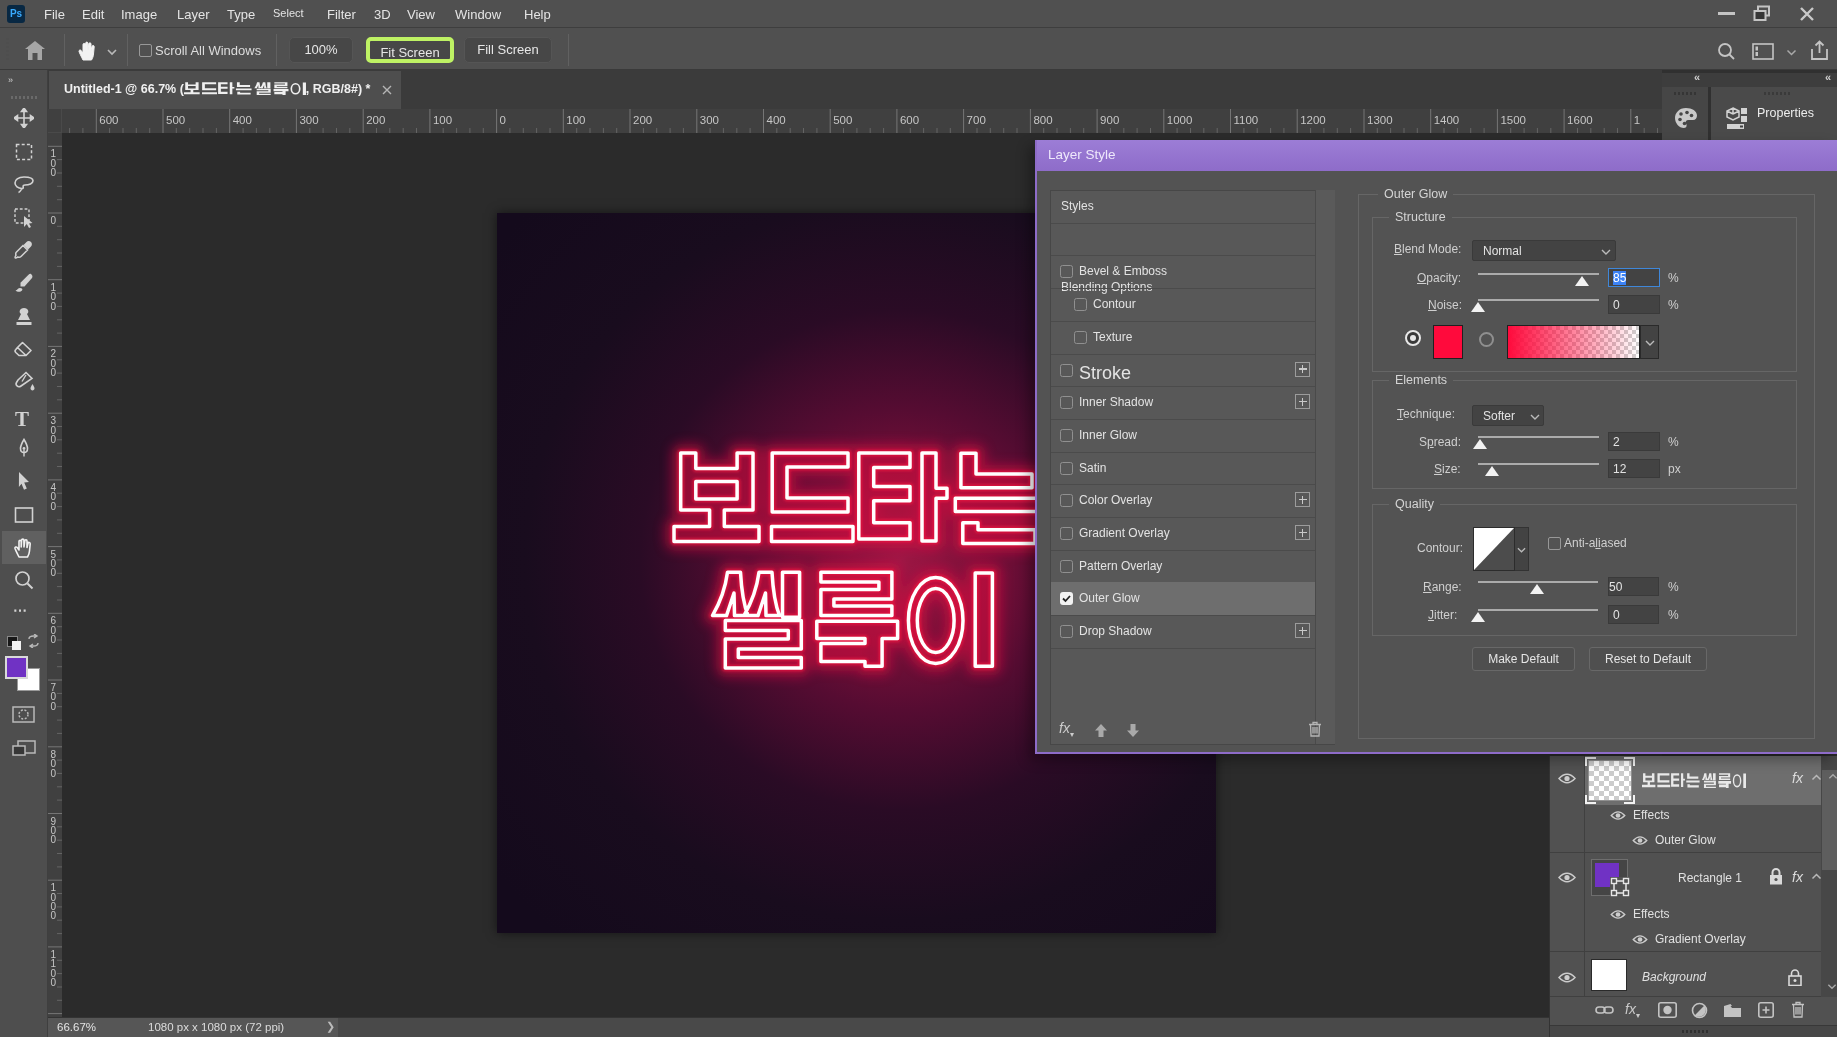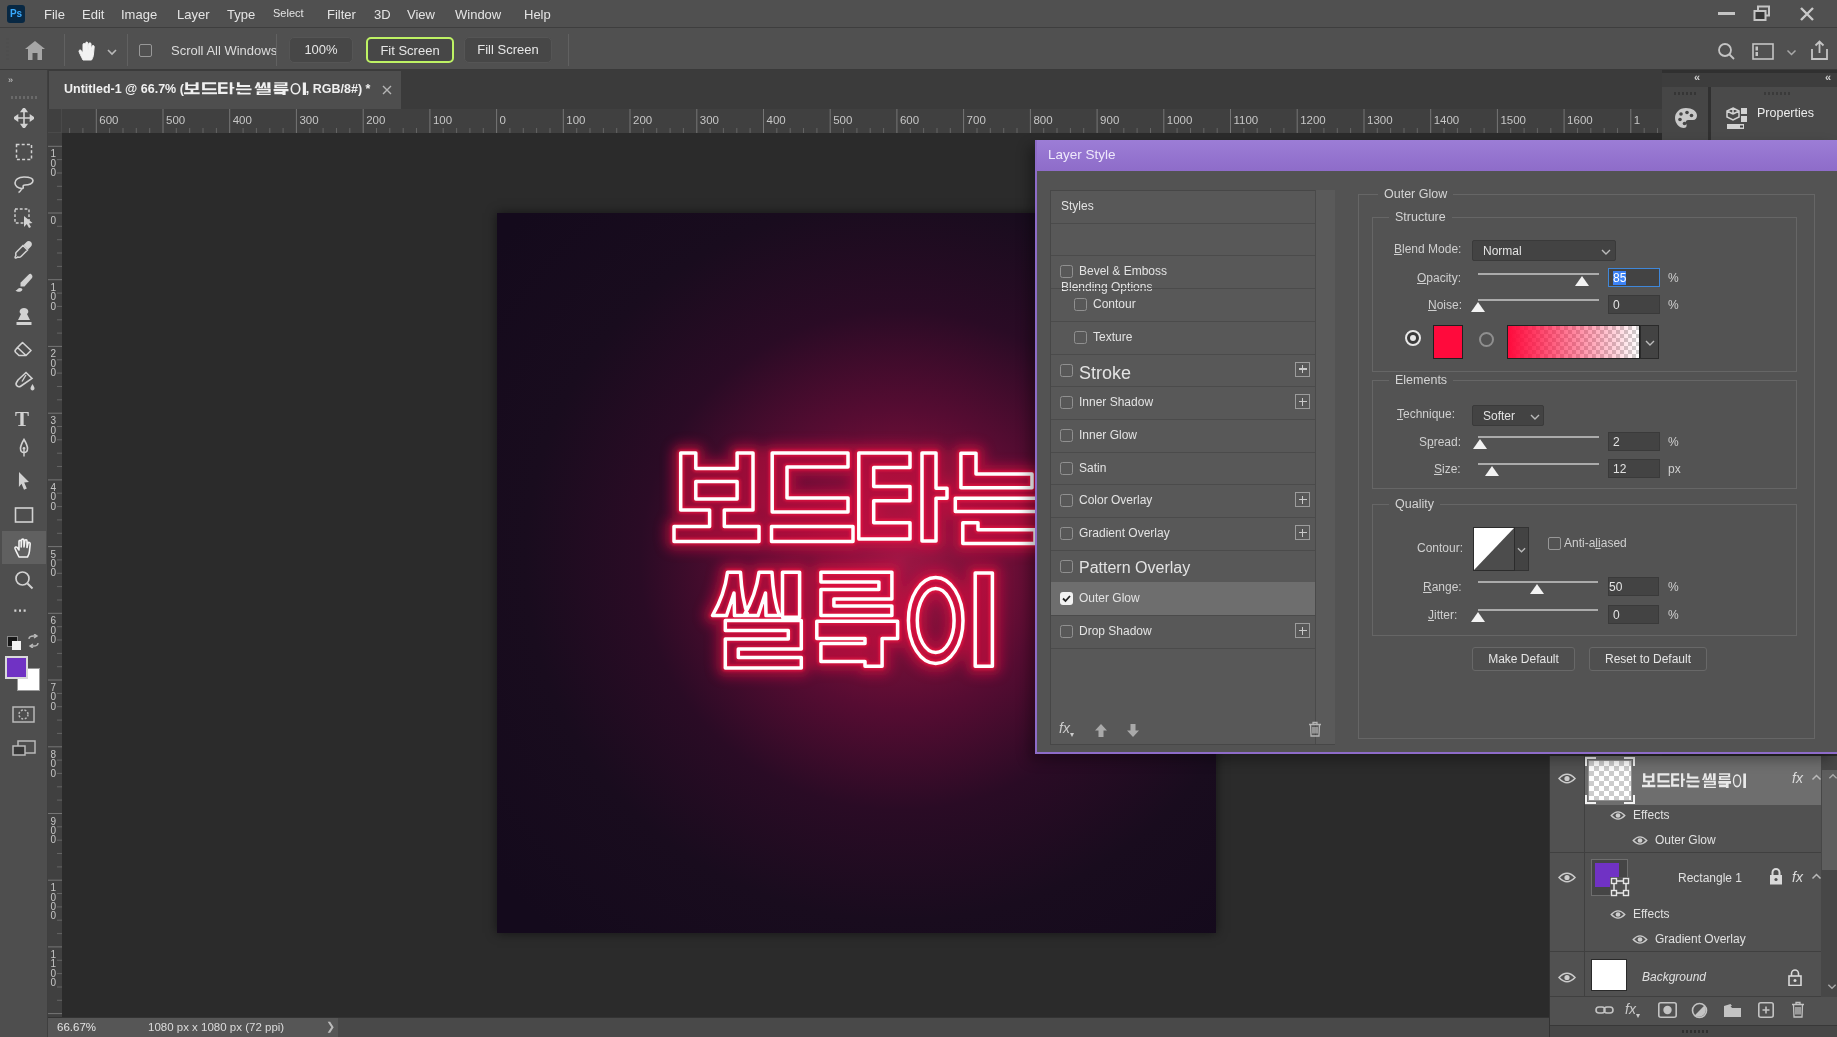--- a/index.html
+++ b/index.html
@@ -41,24 +41,24 @@
   <div class="abs" style="left:64px;top:6px;width:1px;height:32px;background:#616161;"></div>
 
   <svg class="abs" style="left:77px;top:12px;" width="22" height="22" viewBox="0 0 22 22">
     <path d="M6 20 C4 16 2.5 13 2 11.5 C1.6 10.2 3.3 9.4 4.2 10.5 L6 13 L6 4.5 C6 3 8.2 3 8.2 4.5 L8.2 10 L8.6 3.2 C8.7 1.7 10.9 1.7 10.9 3.2 L11 10 L11.8 3.8 C12 2.4 14 2.5 14 4 L14 10.5 L15 6.3 C15.4 4.9 17.3 5.3 17.2 6.7 L16.5 14 C16.3 16.5 15.5 18.5 14.5 20 Z" fill="#f2f2f2" stroke="#f2f2f2" stroke-width="1" stroke-linejoin="round"></path>
   </svg>
   <svg class="abs" style="left:106px;top:20px;" width="12" height="8" viewBox="0 0 12 8">
       <path d="M2 2 L6 6 L10 2" fill="none" stroke="#b9b9b9" stroke-width="1.6"></path>
     </svg>
   <div class="abs" style="left:127px;top:6px;width:1px;height:32px;background:#616161;"></div>
   <div class="abs" style="left:139px;top:16px;width:11px;height:11px;border:1px solid #989898;border-radius:2px;"></div>
-  <div class="txt" style="top:15px;left:171px;font-size:13px;color:#dcdcdc;">Scroll All Windows</div>
+  <div class="txt" style="top:15px;left:155px;font-size:13px;color:#dcdcdc;">Scroll All Windows</div>
   <div class="abs" style="left:276px;top:6px;width:1px;height:32px;background:#616161;"></div>
   <div class="abs" style="left:289px;top:9px;width:64px;height:26px;background:#474747;border:1px solid #555555;border-radius:5px;box-sizing:border-box;color:#e6e6e6;font-size:13px;text-align:center;line-height:24px;">100%</div>
-  <div class="abs" style="left:366px;top:9px;width:88px;height:26px;background:#474747;border:2px solid #bef264;border-radius:5px;box-sizing:border-box;color:#e6e6e6;font-size:13px;text-align:center;line-height:24px;">Fit Screen</div>
+  <div class="abs" style="left:366px;top:9px;width:88px;height:26px;background:#474747;border:4px solid #bef264;border-radius:5px;box-sizing:border-box;color:#e6e6e6;font-size:13px;text-align:center;line-height:24px;">Fit Screen</div>
   <div class="abs" style="left:464px;top:9px;width:88px;height:26px;background:#474747;border:1px solid #555555;border-radius:5px;box-sizing:border-box;color:#e6e6e6;font-size:13px;text-align:center;line-height:24px;">Fill Screen</div>
   <div class="abs" style="left:568px;top:6px;width:1px;height:32px;background:#616161;"></div>
 
   <svg class="abs" style="left:1717px;top:14px;" width="19" height="19" viewBox="0 0 19 19">
     <circle cx="8" cy="8" r="6" fill="none" stroke="#c4c4c4" stroke-width="1.8"></circle>
       <path d="M12.5 12.5 L17 17" stroke="#c4c4c4" stroke-width="1.8"></path>
   </svg>
   <svg class="abs" style="left:1752px;top:15px;" width="22" height="17" viewBox="0 0 22 17">
     <rect x="1" y="1" width="20" height="15" fill="none" stroke="#c4c4c4" stroke-width="1.6"></rect>
     <rect x="3.5" y="3.5" width="2.5" height="4" fill="#c4c4c4"></rect>
@@ -563,21 +563,21 @@
   <div class="abs" style="left:261.5px;top:359.1px;width:8px;height:1.4px;background:#c9c9c9;"></div>
   <div class="abs" style="left:264.8px;top:355.8px;width:1.4px;height:8px;background:#c9c9c9;"></div>
   <div class="abs" style="left:14px;top:409.7px;width:264px;height:1px;background:#4b4b4b;"></div>
   <div class="abs" style="left:23px;top:387.0px;width:11px;height:11px;border:1px solid #909090;border-radius:2.5px;"></div>
   <div class="txt" style="left:42px;top:386.0px;font-size:12px;color:#e3e3e3;">Gradient Overlay</div>
   <div class="abs" style="left:258px;top:385.0px;width:15px;height:15px;border:1px solid #9c9c9c;box-sizing:border-box;"></div>
   <div class="abs" style="left:261.5px;top:391.8px;width:8px;height:1.4px;background:#c9c9c9;"></div>
   <div class="abs" style="left:264.8px;top:388.5px;width:1.4px;height:8px;background:#c9c9c9;"></div>
   <div class="abs" style="left:14px;top:442.4px;width:264px;height:1px;background:#4b4b4b;"></div>
   <div class="abs" style="left:23px;top:419.7px;width:11px;height:11px;border:1px solid #909090;border-radius:2.5px;"></div>
-  <div class="txt" style="left:42px;top:418.7px;font-size:16px;color:#e3e3e3;">Pattern Overlay</div>
+  <div class="txt" style="left:42px;top:418.7px;font-size:12px;color:#e3e3e3;">Pattern Overlay</div>
   <div class="abs" style="left:14px;top:442.4px;width:264px;height:32.7px;background:#6e6e6e;"></div>
   <div class="abs" style="left:14px;top:475.1px;width:264px;height:1px;background:#4b4b4b;"></div>
   <div class="abs" style="left:23px;top:452.4px;width:13px;height:13px;background:#f2f2f2;border-radius:3px;"></div>
   <svg class="abs" style="left:24px;top:453.4px;" width="11" height="11" viewBox="0 0 11 11">
       <path d="M2 5.5 L4.5 8 L9 3" fill="none" stroke="#222" stroke-width="1.8"></path>
     </svg>
   <div class="txt" style="left:42px;top:451.4px;font-size:12px;color:#e3e3e3;">Outer Glow</div>
   <div class="abs" style="left:14px;top:507.8px;width:264px;height:1px;background:#4b4b4b;"></div>
   <div class="abs" style="left:23px;top:485.1px;width:11px;height:11px;border:1px solid #909090;border-radius:2.5px;"></div>
   <div class="txt" style="left:42px;top:484.1px;font-size:12px;color:#e3e3e3;">Drop Shadow</div>

